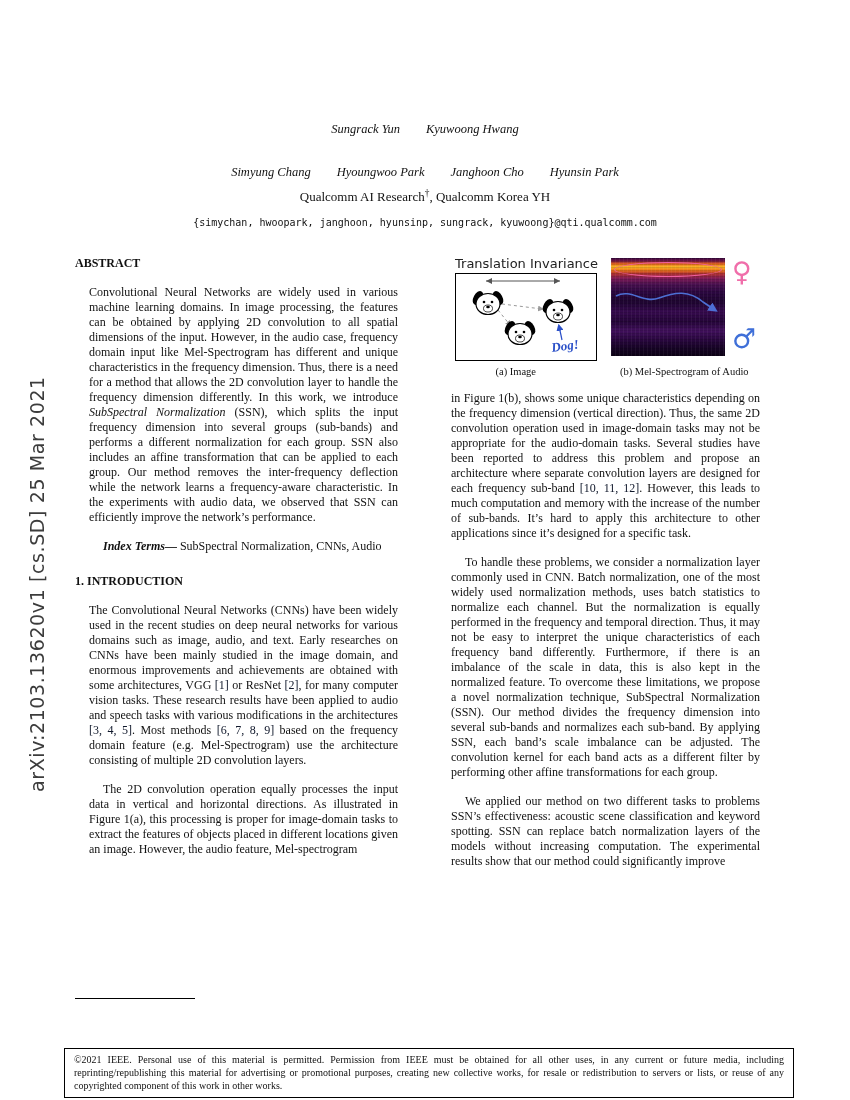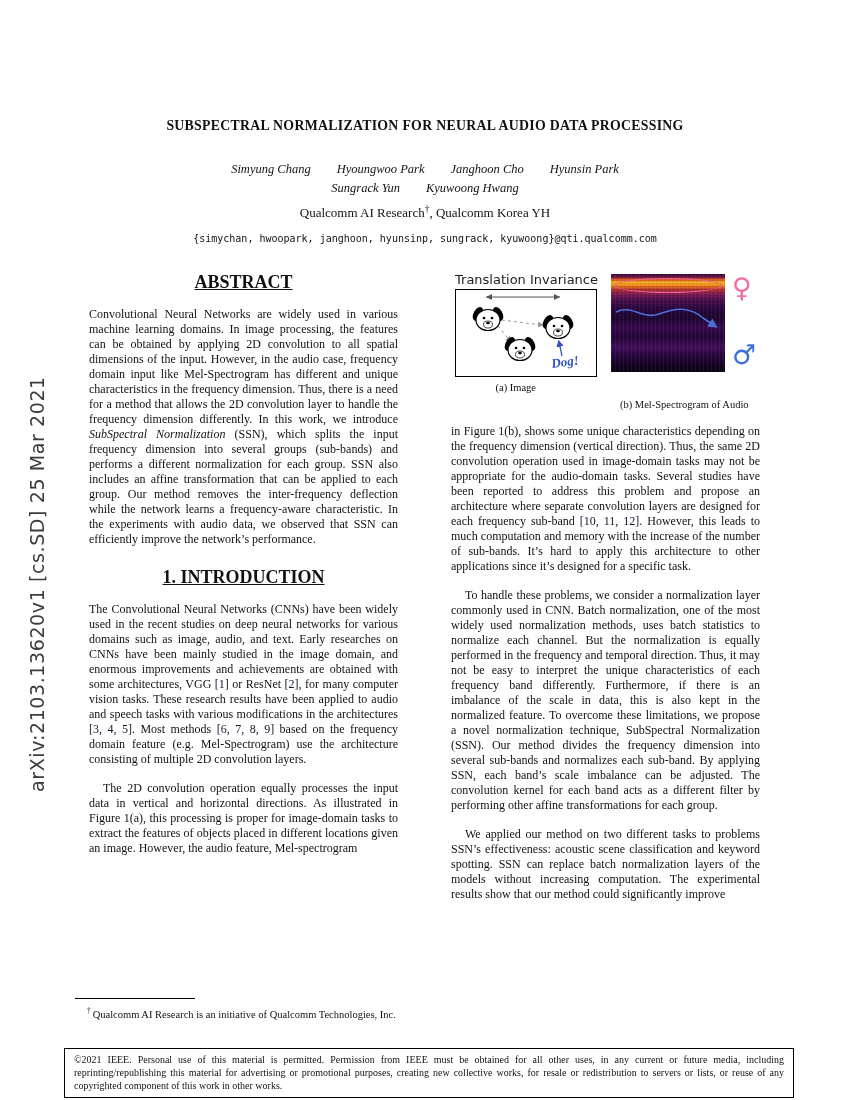--- a/index.html
+++ b/index.html
@@ -16,21 +16,21 @@
   .title{text-align:center;font-weight:bold;font-size:13.8px;letter-spacing:.3px;}
   .authors{display:flex;justify-content:center;gap:26px;font-style:italic;font-size:12.5px;margin-top:28px;}
   .authors.second{margin-top:4px;}
   .affil{text-align:center;font-size:13px;margin-top:8px;}
   .emails{text-align:center;font-family:"DejaVu Sans Mono","Liberation Mono",monospace;
           font-size:10px;margin-top:12px;}
 
   .columns{display:flex;gap:25px;margin-top:28px;align-items:flex-start;}
   .col{width:337px;}
 
-  h2.sec{font-size:18px;text-align:center;font-weight:bold;margin:0 0 12px 0;text-decoration:underline;}
+  h2.sec{font-size:12px;text-align:left;font-weight:bold;margin:0 0 12px 0;}
   h2.intro-head{margin-top:20px;}
   .p{font-size:12px;line-height:15px;text-align:justify;margin:14px;}
   .p + .p{margin-top:1px;}
   .indent{text-indent:14px;}
   .idx{margin-top:12px;}
   .cite{color:#0f172a;}
   .italic{font-style:italic;}
   .bold{font-weight:bold;}
   .bi{font-weight:bold;font-style:italic;}
   .sup{vertical-align:super;font-size:72%;}
@@ -56,58 +56,58 @@
   .spec-ellipse{position:absolute;top:4px;left:3px;width:106px;height:13px;
     border:1.5px solid #f0609f;border-radius:50%;}
   .spec-overlay{position:absolute;inset:0;}
   .sym-col{display:flex;flex-direction:column;justify-content:space-between;height:94px;
     margin-left:7px;font-family:"DejaVu Sans",sans-serif;line-height:1;}
   .female{color:#f06eaa;font-size:27px;font-weight:bold;}
   .male{color:#3f6fd8;font-size:27px;font-weight:bold;}
   .labels-row{display:flex;margin-top:5px;}
   .panel-label{font-size:10.5px;text-align:center;}
   .label-a{width:158px;}
-  .label-b{width:180px;margin-top:17px;}
+  .label-b{width:180px;}
   .caption{margin-top:14px;font-size:12px;line-height:15.2px;text-align:justify;margin-bottom:30px;}
 
   
   .footnote{position:absolute;left:75px;top:998px;width:337px;font-size:10.5px;line-height:13.2px;}
   .footnote-rule{width:120px;border-top:1px solid #000;margin-bottom:5px;}
   .footnote .p-fn{text-indent:12px;}
   .copyright{position:absolute;left:64px;top:1048px;width:730px;border:1px solid #000;
     padding:5px 9px;font-size:10px;line-height:12.8px;text-align:justify;box-sizing:border-box;}
 </style>
 </head>
 <body>
 
 <div class="arxiv-stamp">arXiv:2103.13620v1  [cs.SD]  25 Mar 2021</div>
 
 <div class="page">
 
-  <div class="title">SUBSPECTRAL NORMALIZATION FOR NEURAL AUDIO DATA PROCESSING</div>
 
+  <div class="authors second">
+    <span>Sungrack Yun</span>
+    <span>Kyuwoong Hwang</span>
+  </div>
   <div class="authors">
     <span>Simyung Chang</span>
     <span>Hyoungwoo Park</span>
     <span>Janghoon Cho</span>
     <span>Hyunsin Park</span>
-  </div>
-  <div class="authors second">
-    <span>Sungrack Yun</span>
-    <span>Kyuwoong Hwang</span>
   </div>
 
   <div class="affil"><span>Qualcomm AI Research</span><span class="sup">†</span><span>, Qualcomm Korea YH</span></div>
   <div class="emails">{simychan, hwoopark, janghoon, hyunsinp, sungrack, kyuwoong}@qti.qualcomm.com</div>
 
   <div class="columns">
 
     <div class="col">
       <h2 class="sec">ABSTRACT</h2>
       <p class="p"><span>Convolutional Neural Networks are widely used in various machine learning domains. In image processing, the features can be obtained by applying 2D convolution to all spatial dimensions of the input. However, in the audio case, frequency domain input like Mel-Spectrogram has different and unique characteristics in the frequency dimension. Thus, there is a need for a method that allows the 2D convolution layer to handle the frequency dimension differently. In this work, we introduce </span><span class="italic">SubSpectral Normalization</span><span> (SSN), which splits the input frequency dimension into several groups (sub-bands) and performs a different normalization for each group. SSN also includes an affine transformation that can be applied to each group. Our method removes the inter-frequency deflection while the network learns a frequency-aware characteristic. In the experiments with audio data, we observed that SSN can efficiently improve the network’s performance.</span></p>
+      <p class="p indent idx"><span class="bi">Index Terms— </span><span>SubSpectral Normalization, CNNs, Audio</span></p>
 
       <h2 class="sec intro-head">1.  INTRODUCTION</h2>
       <p class="p"><span>The Convolutional Neural Networks (CNNs) have been widely used in the recent studies on deep neural networks for various domains such as image, audio, and text. Early researches on CNNs have been mainly studied in the image domain, and enormous improvements and achievements are obtained with some architectures, VGG </span><span class="cite">[1]</span><span> or ResNet </span><span class="cite">[2]</span><span>, for many computer vision tasks. These research results have been applied to audio and speech tasks with various modifications in the architectures </span><span class="cite">[3, 4, 5]</span><span>. Most methods </span><span class="cite">[6, 7, 8, 9]</span><span> based on the frequency domain feature (e.g. Mel-Spectrogram) use the architecture consisting of multiple 2D convolution layers.</span></p>
       <p class="p indent">The 2D convolution operation equally processes the input data in vertical and horizontal directions. As illustrated in Figure 1(a), this processing is proper for image-domain tasks to extract the features of objects placed in different locations given an image. However, the audio feature, Mel-spectrogram</p>
     </div>
 
     <div class="col">
 
       <div class="figure">
         <div class="fig-row">
@@ -179,16 +179,15 @@
 
       <p class="p"><span>in Figure 1(b), shows some unique characteristics depending on the frequency dimension (vertical direction). Thus, the same 2D convolution operation used in image-domain tasks may not be appropriate for the audio-domain tasks. Several studies have been reported to address this problem and propose an architecture where separate convolution layers are designed for each frequency sub-band </span><span class="cite">[10, 11, 12]</span><span>. However, this leads to much computation and memory with the increase of the number of sub-bands. It’s hard to apply this architecture to other applications since it’s designed for a specific task.</span></p>
       <p class="p indent">To handle these problems, we consider a normalization layer commonly used in CNN. Batch normalization, one of the most widely used normalization methods, uses batch statistics to normalize each channel. But the normalization is equally performed in the frequency and temporal direction. Thus, it may not be easy to interpret the unique characteristics of each frequency band differently. Furthermore, if there is an imbalance of the scale in data, this is also kept in the normalized feature. To overcome these limitations, we propose a novel normalization technique, SubSpectral Normalization (SSN). Our method divides the frequency dimension into several sub-bands and normalizes each sub-band. By applying SSN, each band’s scale imbalance can be adjusted. The convolution kernel for each band acts as a different filter by performing other affine transformations for each group.</p>
       <p class="p indent">We applied our method on two different tasks to problems SSN’s effectiveness: acoustic scene classification and keyword spotting. SSN can replace batch normalization layers of the models without increasing computation. The experimental results show that our method could significantly improve</p>
     </div>
   </div>
 </div>
 
 <div class="footnote">
   <div class="footnote-rule"></div>
-  <div class="p-fn"><span class="sup">† </span><span>Qualcomm AI Research is an initiative of Qualcomm Technologies, Inc.</span></div>
 </div>
 
 <div class="copyright">©2021 IEEE. Personal use of this material is permitted. Permission from IEEE must be obtained for all other uses, in any current or future media, including reprinting/republishing this material for advertising or promotional purposes, creating new collective works, for resale or redistribution to servers or lists, or reuse of any copyrighted component of this work in other works.</div>
 
 </body></html>

